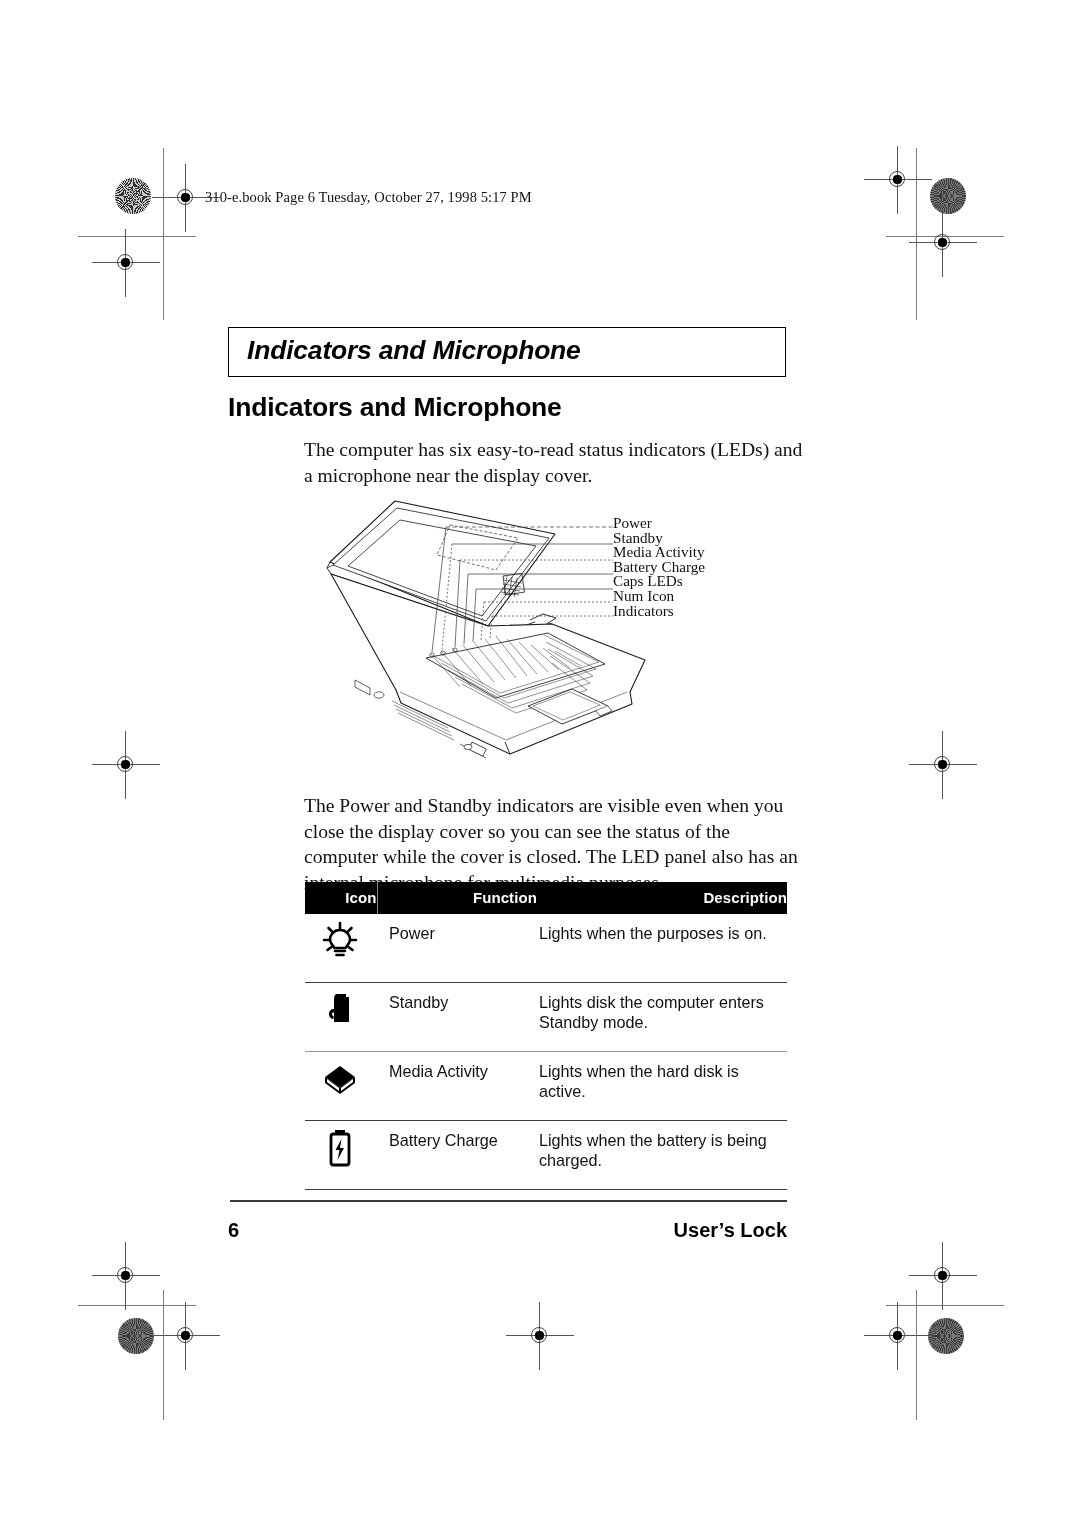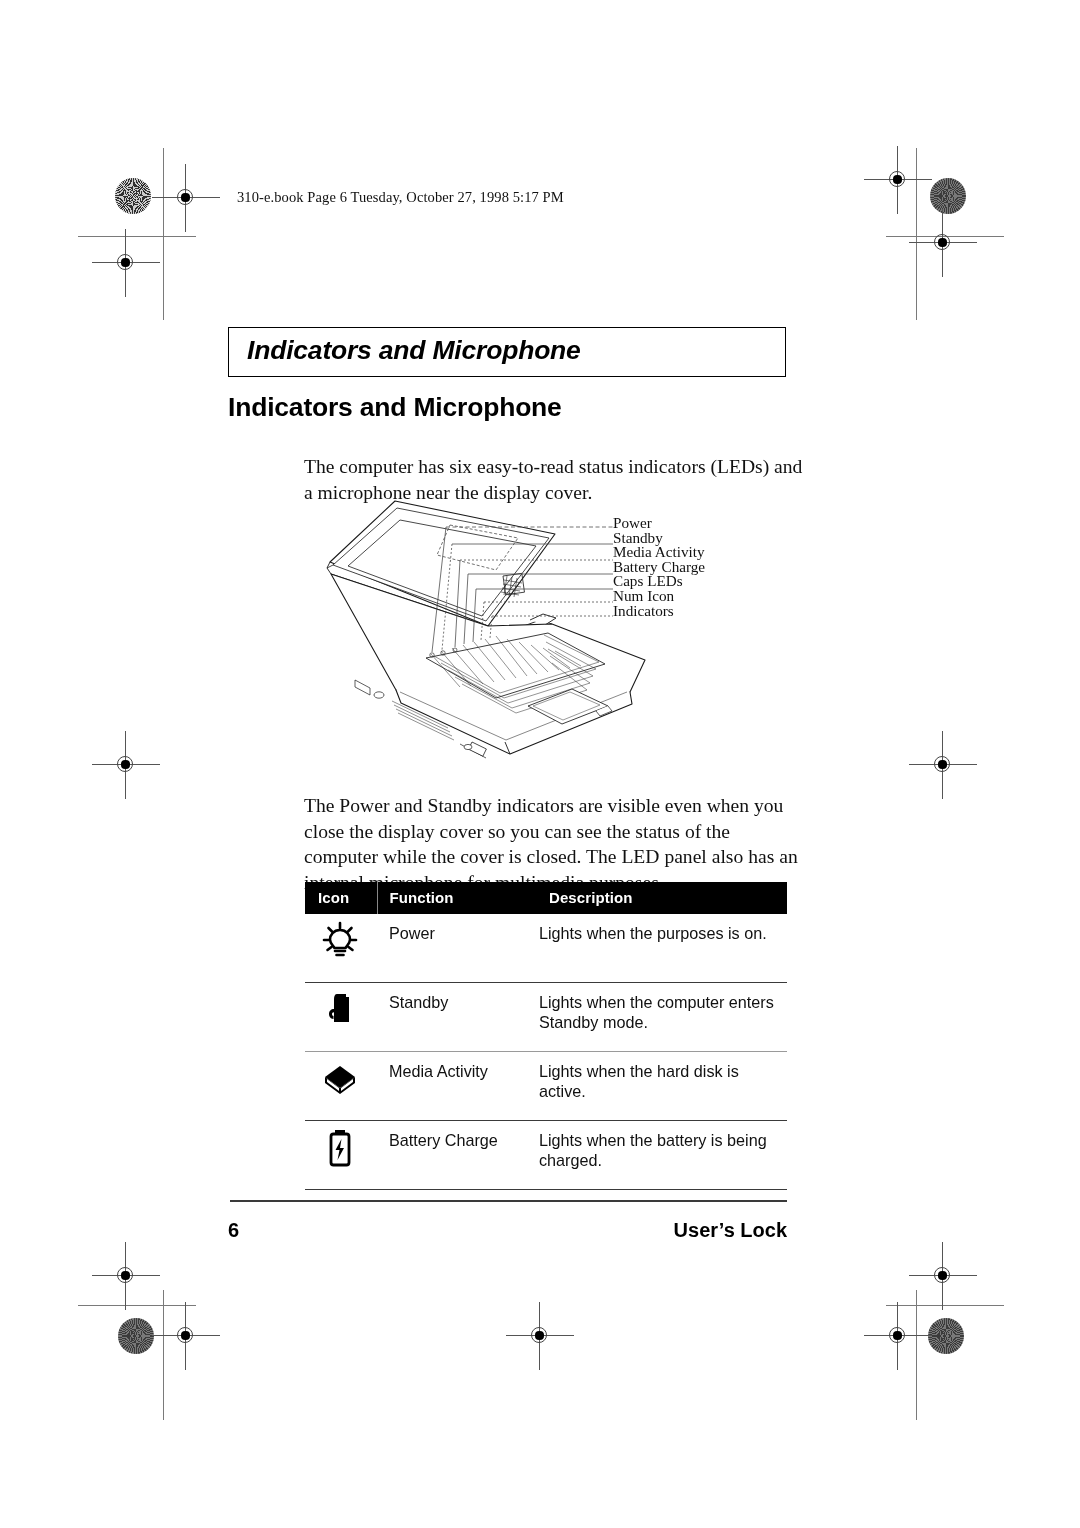--- a/index.html
+++ b/index.html
@@ -68,21 +68,20 @@
   
   .filestamp {
     position: absolute;
     left: 205px;
     top: 189px;
     font-family: "Liberation Serif", serif;
     font-size: 14.5px;
     color: #111;
     white-space: nowrap;
     letter-spacing: .1px;
-    margin-left: 32px;
   }
 
   
   .page {
     position: absolute;
     left: 0; top: 0;
     width: 1080px; height: 1528px;
   }
 
   .running-head {
@@ -117,21 +116,21 @@
     color: #000;
   }
 
   .body-par {
     position: absolute;
     font-family: "Liberation Serif", serif;
     font-size: 19.6px;
     line-height: 25.5px;
     color: #111;
   }
-  #intro-par { left: 304px; top: 454px; width: 500px; }
+  #intro-par { left: 304px; top: 437px; width: 500px; }
   #visible-par { left: 304px; top: 793px; width: 500px; }
 
   
   .figure {
     position: absolute;
     left: 300px;
     top: 492px;
     width: 500px;
     height: 290px;
   }
@@ -160,21 +159,21 @@
     top: 882px;
     width: 482px;
     border-collapse: collapse;
     font-family: "Liberation Sans", sans-serif;
   }
   .ind-table thead th {
     background: #000;
     color: #fff;
     font-size: 15px;
     font-weight: bold;
-    text-align: left;
+    text-align: right;
     padding: 7px 0 8px 12px;
     letter-spacing: .1px;
   }
   .ind-table thead th.col-icon { width: 58px; padding-left: 13px; }
   .ind-table thead th.col-func {
     width: 140px;
     border-left: 1.5px solid #888;
   }
   .ind-table tbody td {
     font-size: 16.2px;
@@ -472,21 +471,21 @@
       </tr>
       <tr>
         <td class="icon-cell">
           <span class="icon-box">
             <svg width="40" height="42" viewBox="0 0 40 42">
               <path d="M17 5 L26 5 L26 8 L29 8 L29 33 L14 33 L14 20 C11 20 9 22 9 25 C9 28 11 30 13.5 30 L13.5 27 C12.5 27 12 26 12 25 C12 24 12.8 23 14 23 L14 10 C14 7 15 5 17 5 Z" fill="#000"></path>
             </svg>
           </span>
         </td>
         <td class="func-cell">Standby</td>
-        <td class="desc-cell">Lights when the computer enters Standby mode.</td>
+        <td class="desc-cell">Lights disk the computer enters Standby mode.</td>
       </tr>
       <tr>
         <td class="icon-cell">
           <span class="icon-box">
             <svg width="40" height="42" viewBox="0 0 40 42">
               <path d="M20 8 L35 19 L20 30 L5 19 Z" fill="#000"></path>
               <path d="M5 19 L5 25 L20 36 L35 25 L35 19 L20 30 Z" fill="#000"></path>
               <path d="M7 21 L19 30 L19 33 L7 24 Z" fill="#fff"></path>
               <path d="M21 30 L33 21 L33 24 L21 33 Z" fill="#fff"></path>
             </svg>

